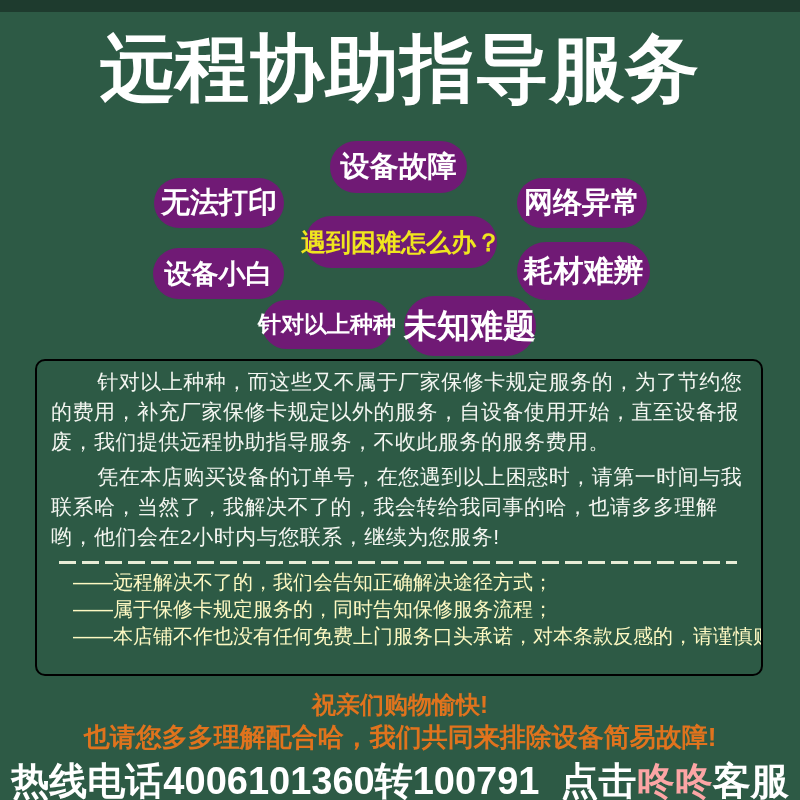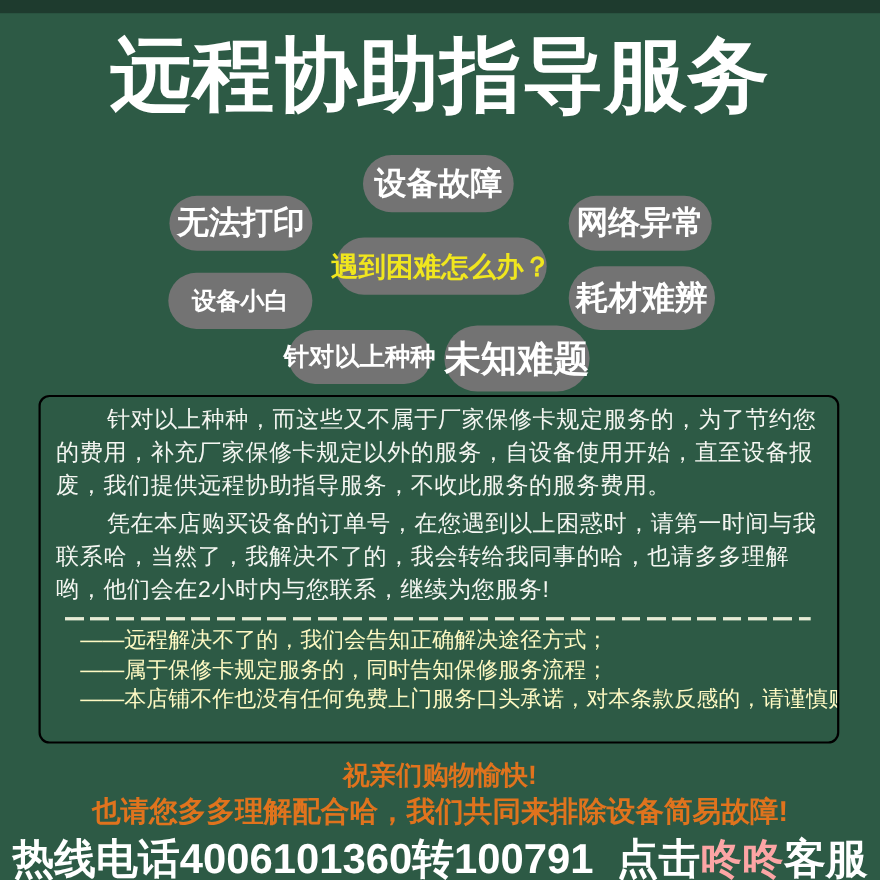--- a/index.html
+++ b/index.html
@@ -24,31 +24,31 @@
     font-size:74px;
     font-weight:900;
     letter-spacing:1px;
     color:#ffffff;
   }
   .bubble{
     position:absolute;
     display:flex;
     align-items:center;
     justify-content:center;
-    background:#737373;
+    background:#701a75;
     border-radius:26px;
     color:#ffffff;
     font-weight:bold;
     white-space:nowrap;
   }
   .b0{left:330px; top:129px; width:137px; height:52px; font-size:29px;}
   .b1{left:154px; top:166px; width:130px; height:50px; font-size:29px;}
   .b2{left:517px; top:166px; width:130px; height:50px; font-size:29px;}
   .b3{left:305px; top:204px; width:192px; height:52px; font-size:25px; color:#f0e61e;}
-  .b4{left:153px; top:236px; width:131px; height:51px; font-size:22px;}
+  .b4{left:153px; top:236px; width:131px; height:51px; font-size:27px;}
   .b5{left:517px; top:230px; width:133px; height:58px; font-size:30px; border-radius:29px;}
   .b6{left:262px; top:288px; width:130px; height:49px; font-size:23px;}
   .b7{left:404px; top:284px; width:132px; height:60px; font-size:33px; border-radius:30px;}
   .notice-box{
     position:absolute;
     left:35px; top:347px;
     width:728px; height:317px;
     box-sizing:border-box;
     border:2px solid #000000;
     border-radius:10px;

